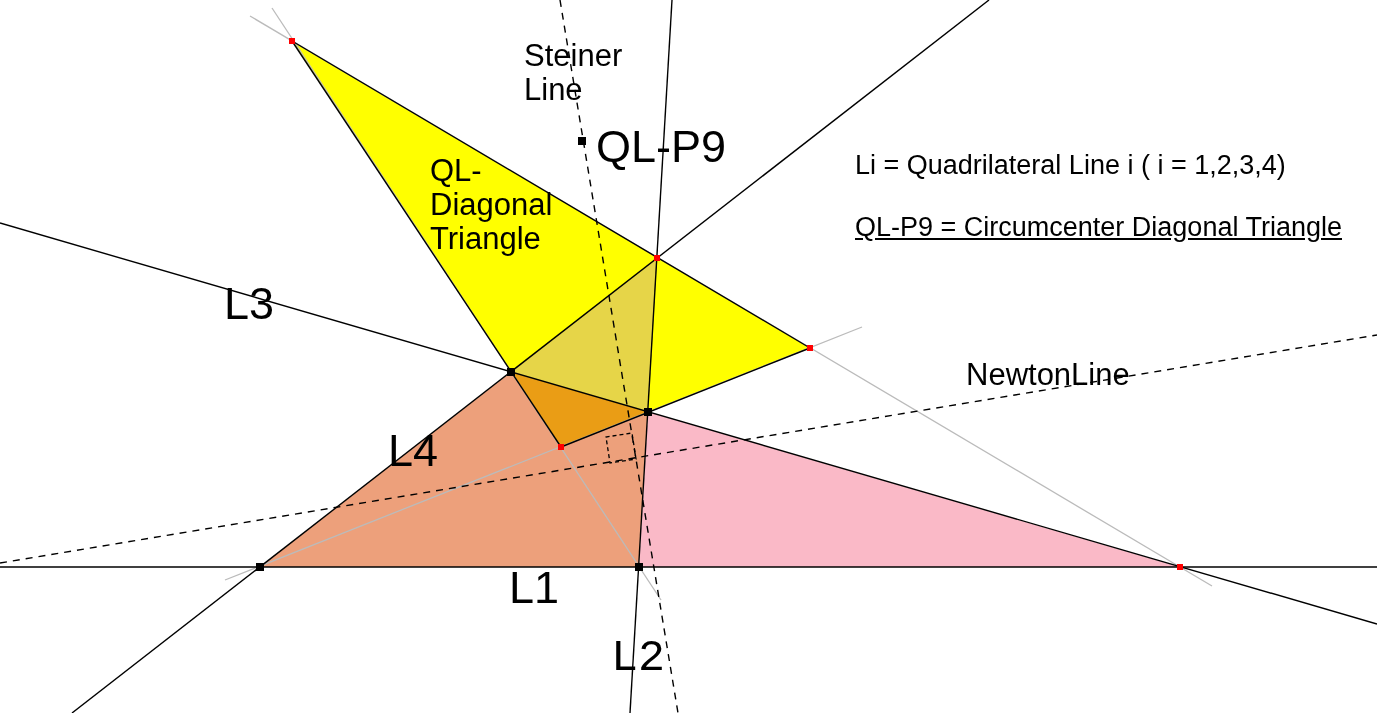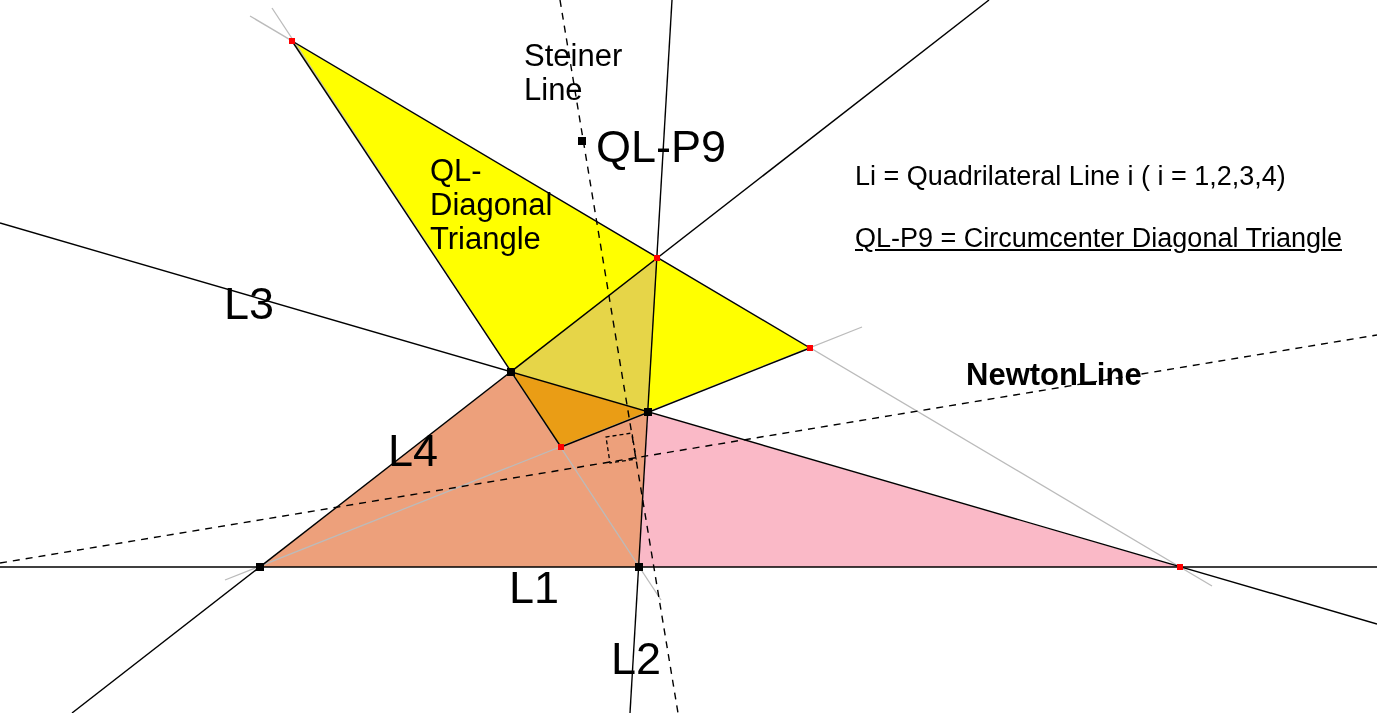--- a/index.html
+++ b/index.html
@@ -2,29 +2,29 @@
 <html><head>
 <meta charset="utf-8">
 <style>
   html,body{margin:0;padding:0;background:#ffffff;}
   #stage{position:relative;width:1377px;height:713px;background:#ffffff;overflow:hidden;
          font-family:"Liberation Sans", sans-serif;}
   #fig{position:absolute;left:0;top:0;}
   .lbl{position:absolute;color:#000;white-space:pre;user-select:none;}
   .lbl-big{font-size:45px;line-height:48px;}
   .lbl-small{font-size:31px;line-height:34px;}
-  .lbl-legend{font-size:27px;line-height:30px;margin-top:11px;}
+  .lbl-legend{font-size:27px;line-height:30px;}
   #lbl-steiner{left:524px;top:39px;}
   #lbl-qlp9{left:596px;top:110px;margin-top:13px;}
   #lbl-qldiag{left:430px;top:154px;}
   #lbl-l3{left:224px;top:280px;}
   #lbl-l4{left:388px;top:427px;}
   #lbl-l1{left:509px;top:564px;}
-  #lbl-l2{left:611px;top:635px;}
-  #lbl-newton{left:966px;top:358px;font-weight:bold;}
+  #lbl-l2{left:611px;top:635px;font-family:Liberation Mono, monospace;}
+  #lbl-newton{left:966px;top:358px;}
   #lbl-legend1{left:855px;top:150px;}
   #lbl-legend2{left:855px;top:212px;text-decoration:underline;}
 </style>
 </head>
 <body>
 
 <div id="stage">
   <svg id="fig" width="1377" height="713" viewBox="0 0 1377 713">
       <polygon points="292,41 561,447 810,348" fill="#FFFF00" stroke="none"></polygon>
       <polygon points="511,372 657,258 648,412" fill="#E6D548" stroke="none"></polygon>

